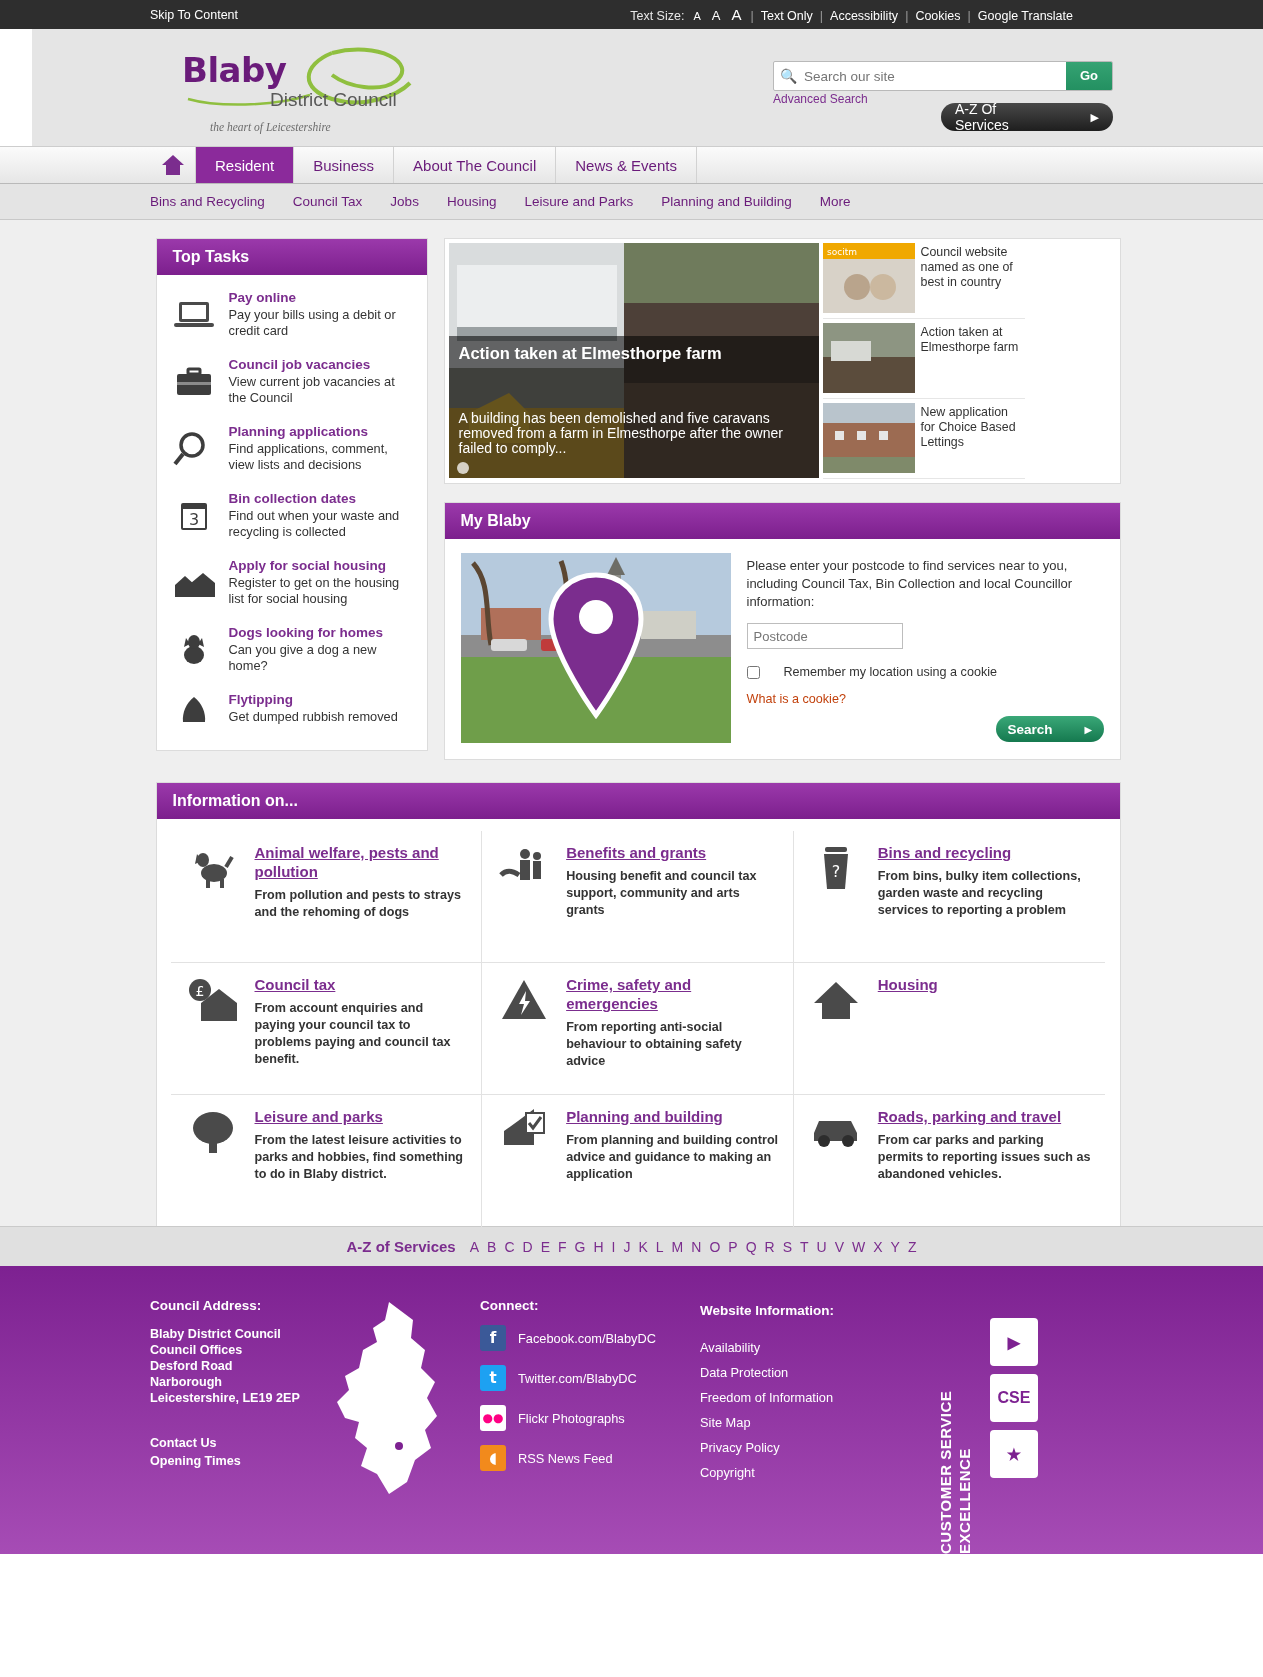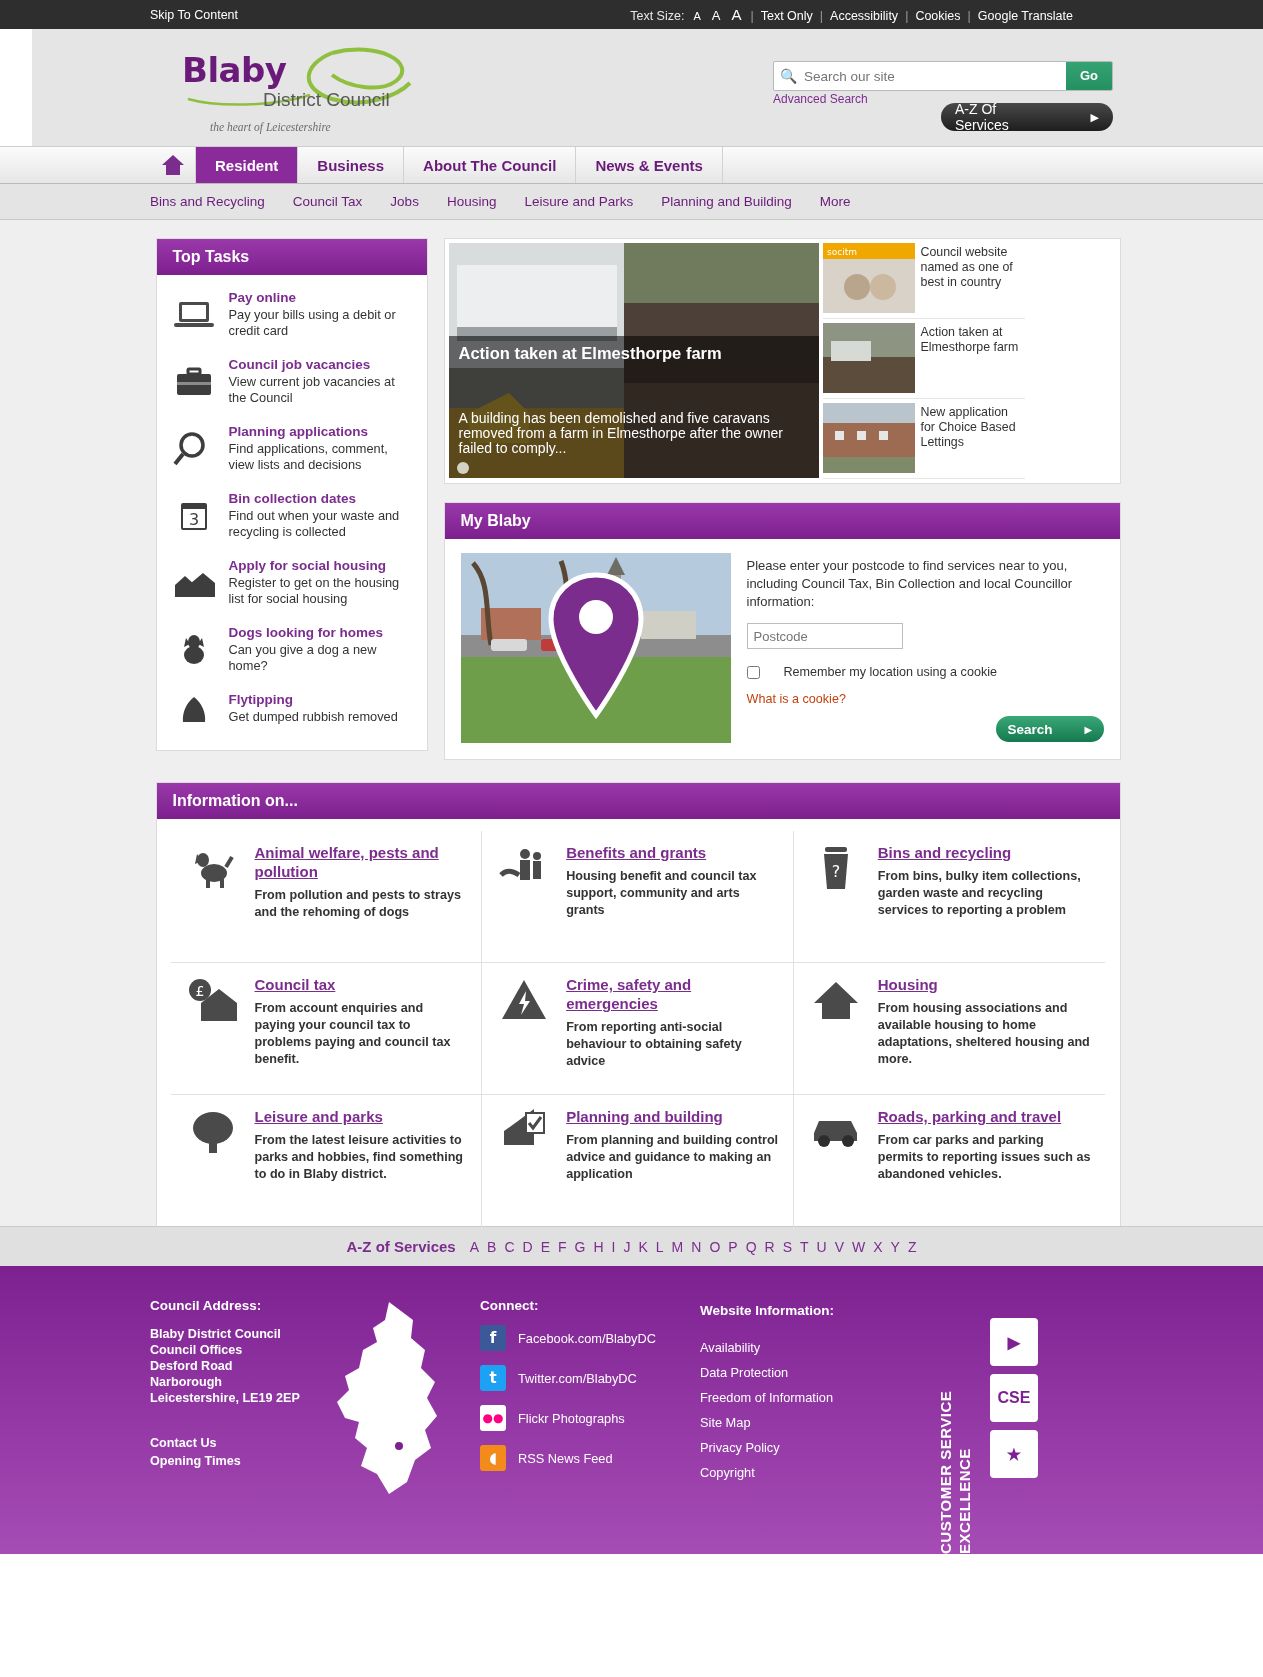--- a/index.html
+++ b/index.html
@@ -55,21 +55,21 @@
     line-height: 34px;
   }
   .logo .swoosh {
     position: absolute;
     left: 0px; top: -6px;
     width: 240px; height: 62px;
     pointer-events: none;
   }
   .logo .l2 {
     position: absolute;
-    left: 81px; top: 36px;
+    left: 88px; top: 36px;
     font-size: 19px;
     color: #595959;
     font-family: "Liberation Sans", sans-serif;
   }
   .logo .l3 {
     position: absolute;
     left: 28px; top: 68px;
     font-size: 11.5px;
     font-style: italic;
     color: #6b6b6b;
@@ -145,21 +145,21 @@
   .nav .home {
     width: 46px;
     display: flex; align-items: center; justify-content: center;
     border-right: 1px solid #d2d2d2;
     cursor: pointer;
   }
   .nav .item {
     display: flex; align-items: center;
     padding: 12px 19px;
     color: #6a1b7a;
-    font-weight: bold;
+    font-weight: normal;
     font-size: 15px;
     border-right: 1px solid #d2d2d2;
     cursor: pointer;
   }
   .nav .item.active { background: #8b2a9b; color: #ffffff; }
 
   .subnav {
     height: 36px;
     background: #e4e4e4;
     border-bottom: 1px solid #c8c8c8;
@@ -686,21 +686,20 @@
         </div>
 
         <div class="infocell nor">
           <div class="ic">
             <svg width="48" height="44" viewBox="0 0 48 44">
                 <path d="M24 5 L46 26 H38 V42 H10 V26 H2 Z" fill="#4a4a4a"></path>
               </svg>
           </div>
           <div>
             <div class="t">Housing</div>
-            <div class="d">From housing associations and available housing to home adaptations, sheltered housing and more.</div>
           </div>
         </div>
 
         <div class="infocell nob">
           <div class="ic">
             <svg width="48" height="46" viewBox="0 0 48 46">
                 <ellipse cx="24" cy="19" rx="20" ry="16" fill="#4a4a4a"></ellipse>
                 <rect x="20" y="30" width="8" height="14" fill="#4a4a4a"></rect>
               </svg>
           </div>

